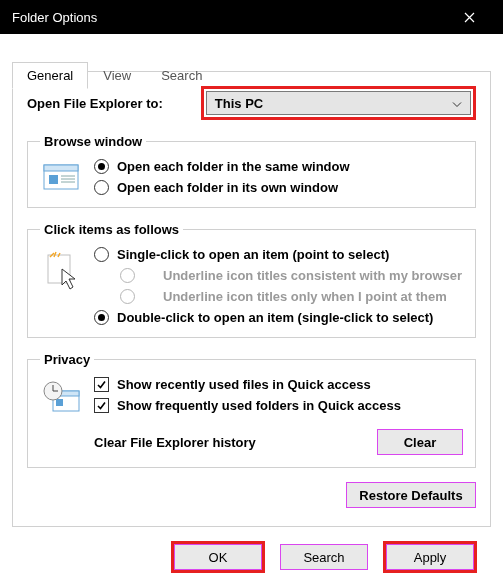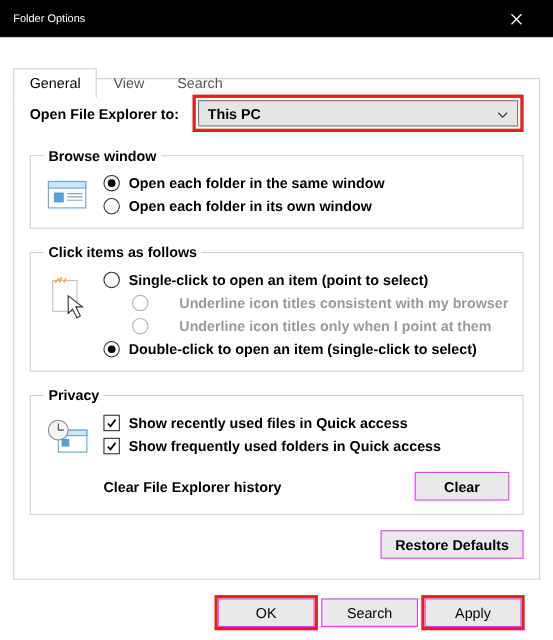--- a/index.html
+++ b/index.html
@@ -1,28 +1,28 @@
 <!DOCTYPE html>
 <html><head>
 <meta charset="utf-8">
 <style>
 * { box-sizing: border-box; font-family: "Segoe UI", Tahoma, sans-serif; font-size: 13px; }
 body { margin: 0; width: 503px; height: 582px; background: #fff; overflow: hidden; }
 .titlebar { background: #000; color: #fff; height: 34px; display: flex; align-items: center; padding: 0 12px; }
-.titlebar-title { flex: 1; font-size: 10px; }
+.titlebar-title { flex: 1; font-size: 13px; }
 .titlebar-close { width: 44px; height: 34px; display: flex; align-items: center; justify-content: center; cursor: default; }
 .titlebar-close svg { stroke: #fff; }
 .client { background: #fff; padding: 10px 12px 12px 12px; }
 .tabstrip { display: flex; align-items: flex-end; height: 28px; border-bottom: 1px solid #d0d0d0; position: relative; }
 .tab { padding: 5px 14px; color: #555; cursor: default; border: 1px solid transparent; position: relative; top: 18px; }
 .tab.active { color: #000; background: #fff; border: 1px solid #d0d0d0; border-bottom: 1px solid #fff; }
 .page { border: 1px solid #d0d0d0; border-top: none; padding: 14px 14px 18px 14px; font-weight: bold; }
 .row-open { display: flex; align-items: center; gap: 12px; margin-bottom: 14px; }
 .row-open label { white-space: nowrap; }
-.combo-wrap { flex: 1; border: 3px solid #e62020; padding: 2px; }
+.combo-wrap { flex: 1; border: 3px solid #e62020; padding: 2px; margin-left: 26px; }
 .combo { width: 100%; height: 24px; border: 1px solid #7a7a7a; background: #e5e5e5; display: flex; align-items: center; padding: 0 8px; position: relative; }
 .combo-caret { position: absolute; right: 8px; top: 50%; transform: translateY(-50%); }
 fieldset { border: 1px solid #d0d0d0; margin: 0 0 14px 0; padding: 10px 12px 12px 12px; }
 legend { color: #000; padding: 0 4px; }
 .gbody { display: flex; gap: 10px; }
 .gicon { width: 44px; flex: none; display: flex; align-items: flex-start; justify-content: center; padding-top: 2px; }
 .opts { flex: 1; display: flex; flex-direction: column; gap: 6px; }
 .opt { display: flex; align-items: center; gap: 8px; color: #000; }
 .opt.sub { margin-left: 26px; color: #9a9a9a; gap: 28px; }
 .radio { width: 15px; height: 15px; border: 1px solid #333; border-radius: 50%; display: inline-flex; align-items: center; justify-content: center; flex: none; background: #fff; }
@@ -30,21 +30,21 @@
 .radio .dot { width: 7px; height: 7px; border-radius: 50%; background: #000; display: none; }
 .radio.checked .dot { display: block; }
 .check { width: 15px; height: 15px; border: 1px solid #333; display: inline-flex; align-items: center; justify-content: center; flex: none; background: #fff; }
 .check svg { display: none; }
 .check.checked svg { display: block; }
 .privacy-row { display: flex; align-items: center; margin-top: 10px; }
 .privacy-lbl { flex: 1; }
 .btn { min-width: 86px; height: 26px; border: 1px solid #d946ef; background: #e9e9e9; text-align: center; display: inline-flex; align-items: center; justify-content: center; padding: 0 12px; cursor: default; }
 .restore-row { display: flex; justify-content: flex-end; margin-top: 4px; }
 .restore-row .btn { min-width: 130px; }
-.footer { display: flex; justify-content: flex-end; padding: 14px 14px 6px 2px; }
+.footer { display: flex; justify-content: flex-end; gap: 12px; padding: 14px 14px 6px 2px; }
 .footer .btnwrap { border: 3px solid transparent; padding: 0; }
 .footer .btnwrap.hl { border-color: #e62020; }
 .footer .btn { min-width: 88px; }
 .icon-folder svg, .icon-click svg, .icon-privacy svg { display: block; }
 </style>
 </head>
 <body>
 
 <div class="titlebar">
   <div class="titlebar-title">Folder Options</div>

